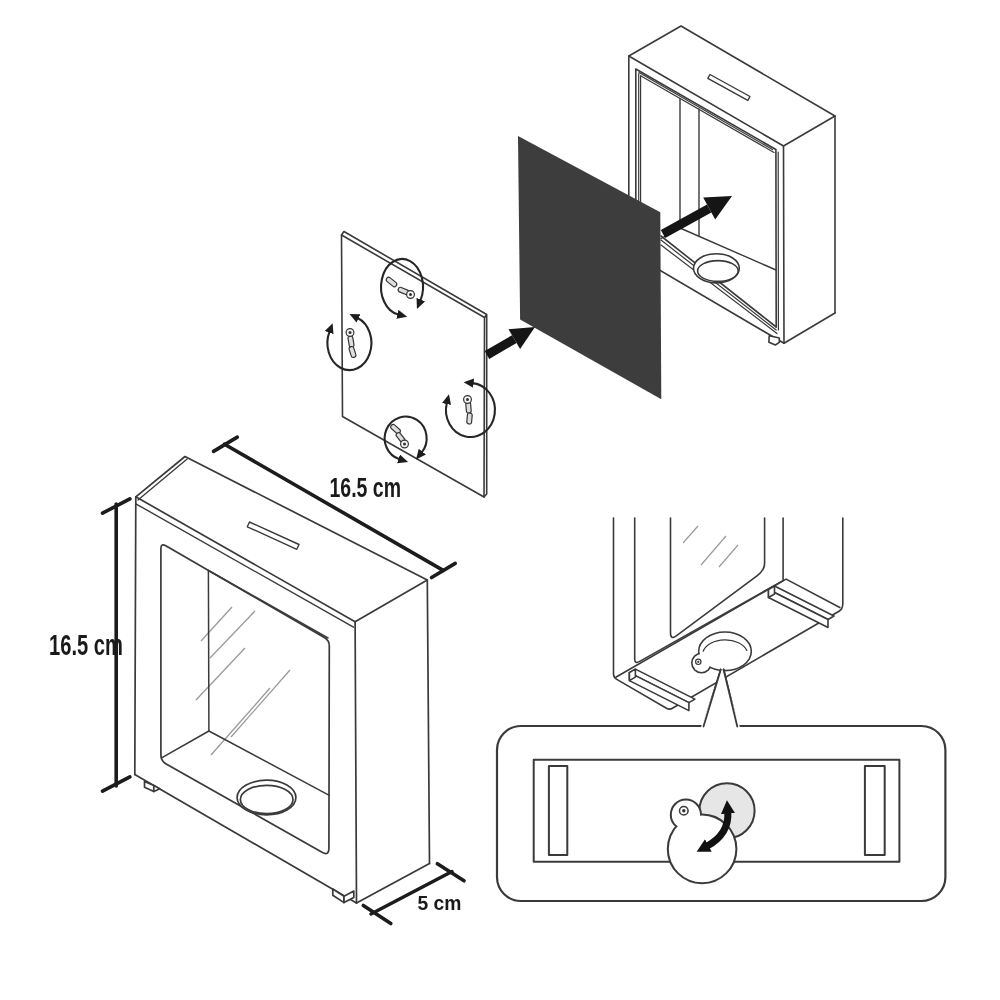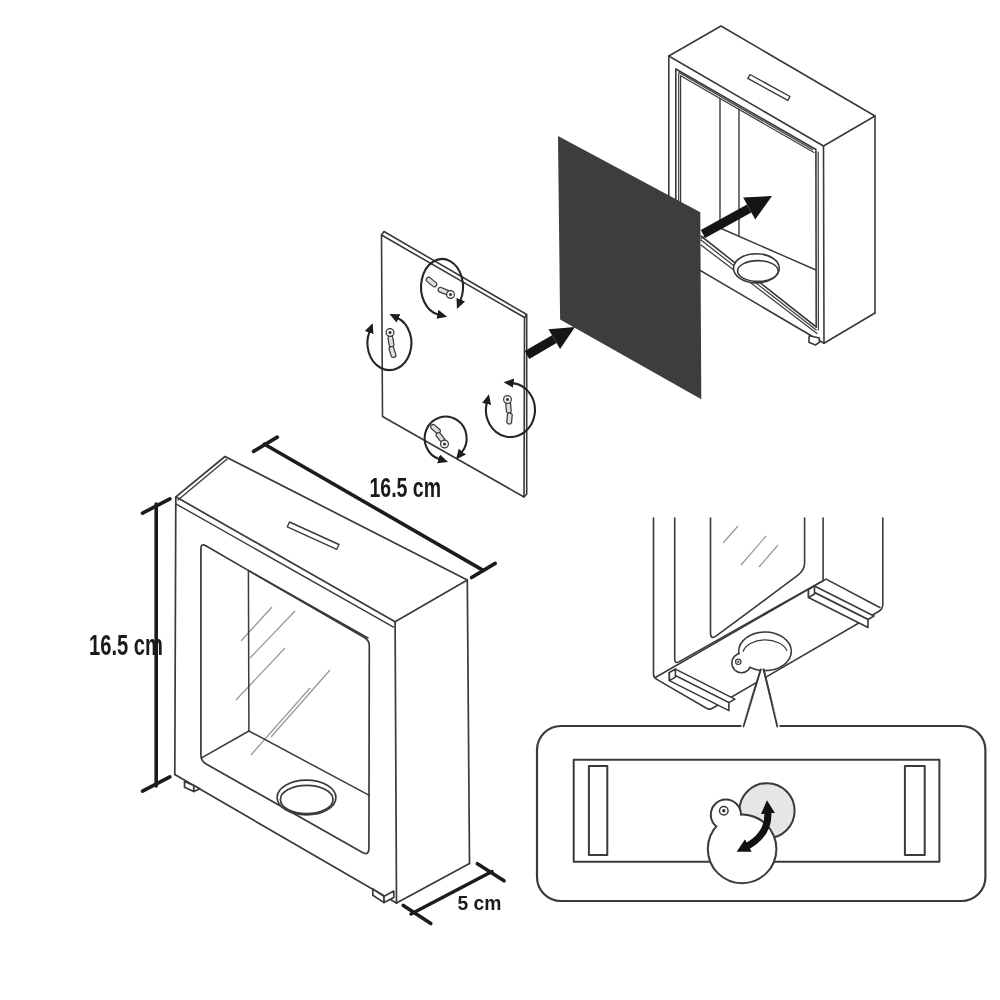--- a/index.html
+++ b/index.html
@@ -1,16 +1,16 @@
 <!DOCTYPE html>
 <html><head>
 <meta charset="utf-8">
 <style>
   html,body{margin:0;padding:0;background:#ffffff;}
-  #stage{width:804px;height:1000px;position:relative;font-family:"Liberation Sans",sans-serif;padding-left:40px;}
+  #stage{width:804px;height:1000px;position:relative;font-family:"Liberation Sans",sans-serif;}
 </style>
 </head>
 <body>
 <div id="stage">
 <svg width="1000" height="1000" viewBox="0 0 1000 1000">
 <defs>
   <marker id="ah" markerWidth="8" markerHeight="8" refX="0.5" refY="2.2" orient="auto" markerUnits="strokeWidth">
     <path d="M0,0 L4.8,2.2 L0,4.4 Z" fill="#1d1d1d"></path>
   </marker>
   <marker id="ahr" markerWidth="8" markerHeight="8" refX="0.5" refY="2.2" orient="auto-start-reverse" markerUnits="strokeWidth">

